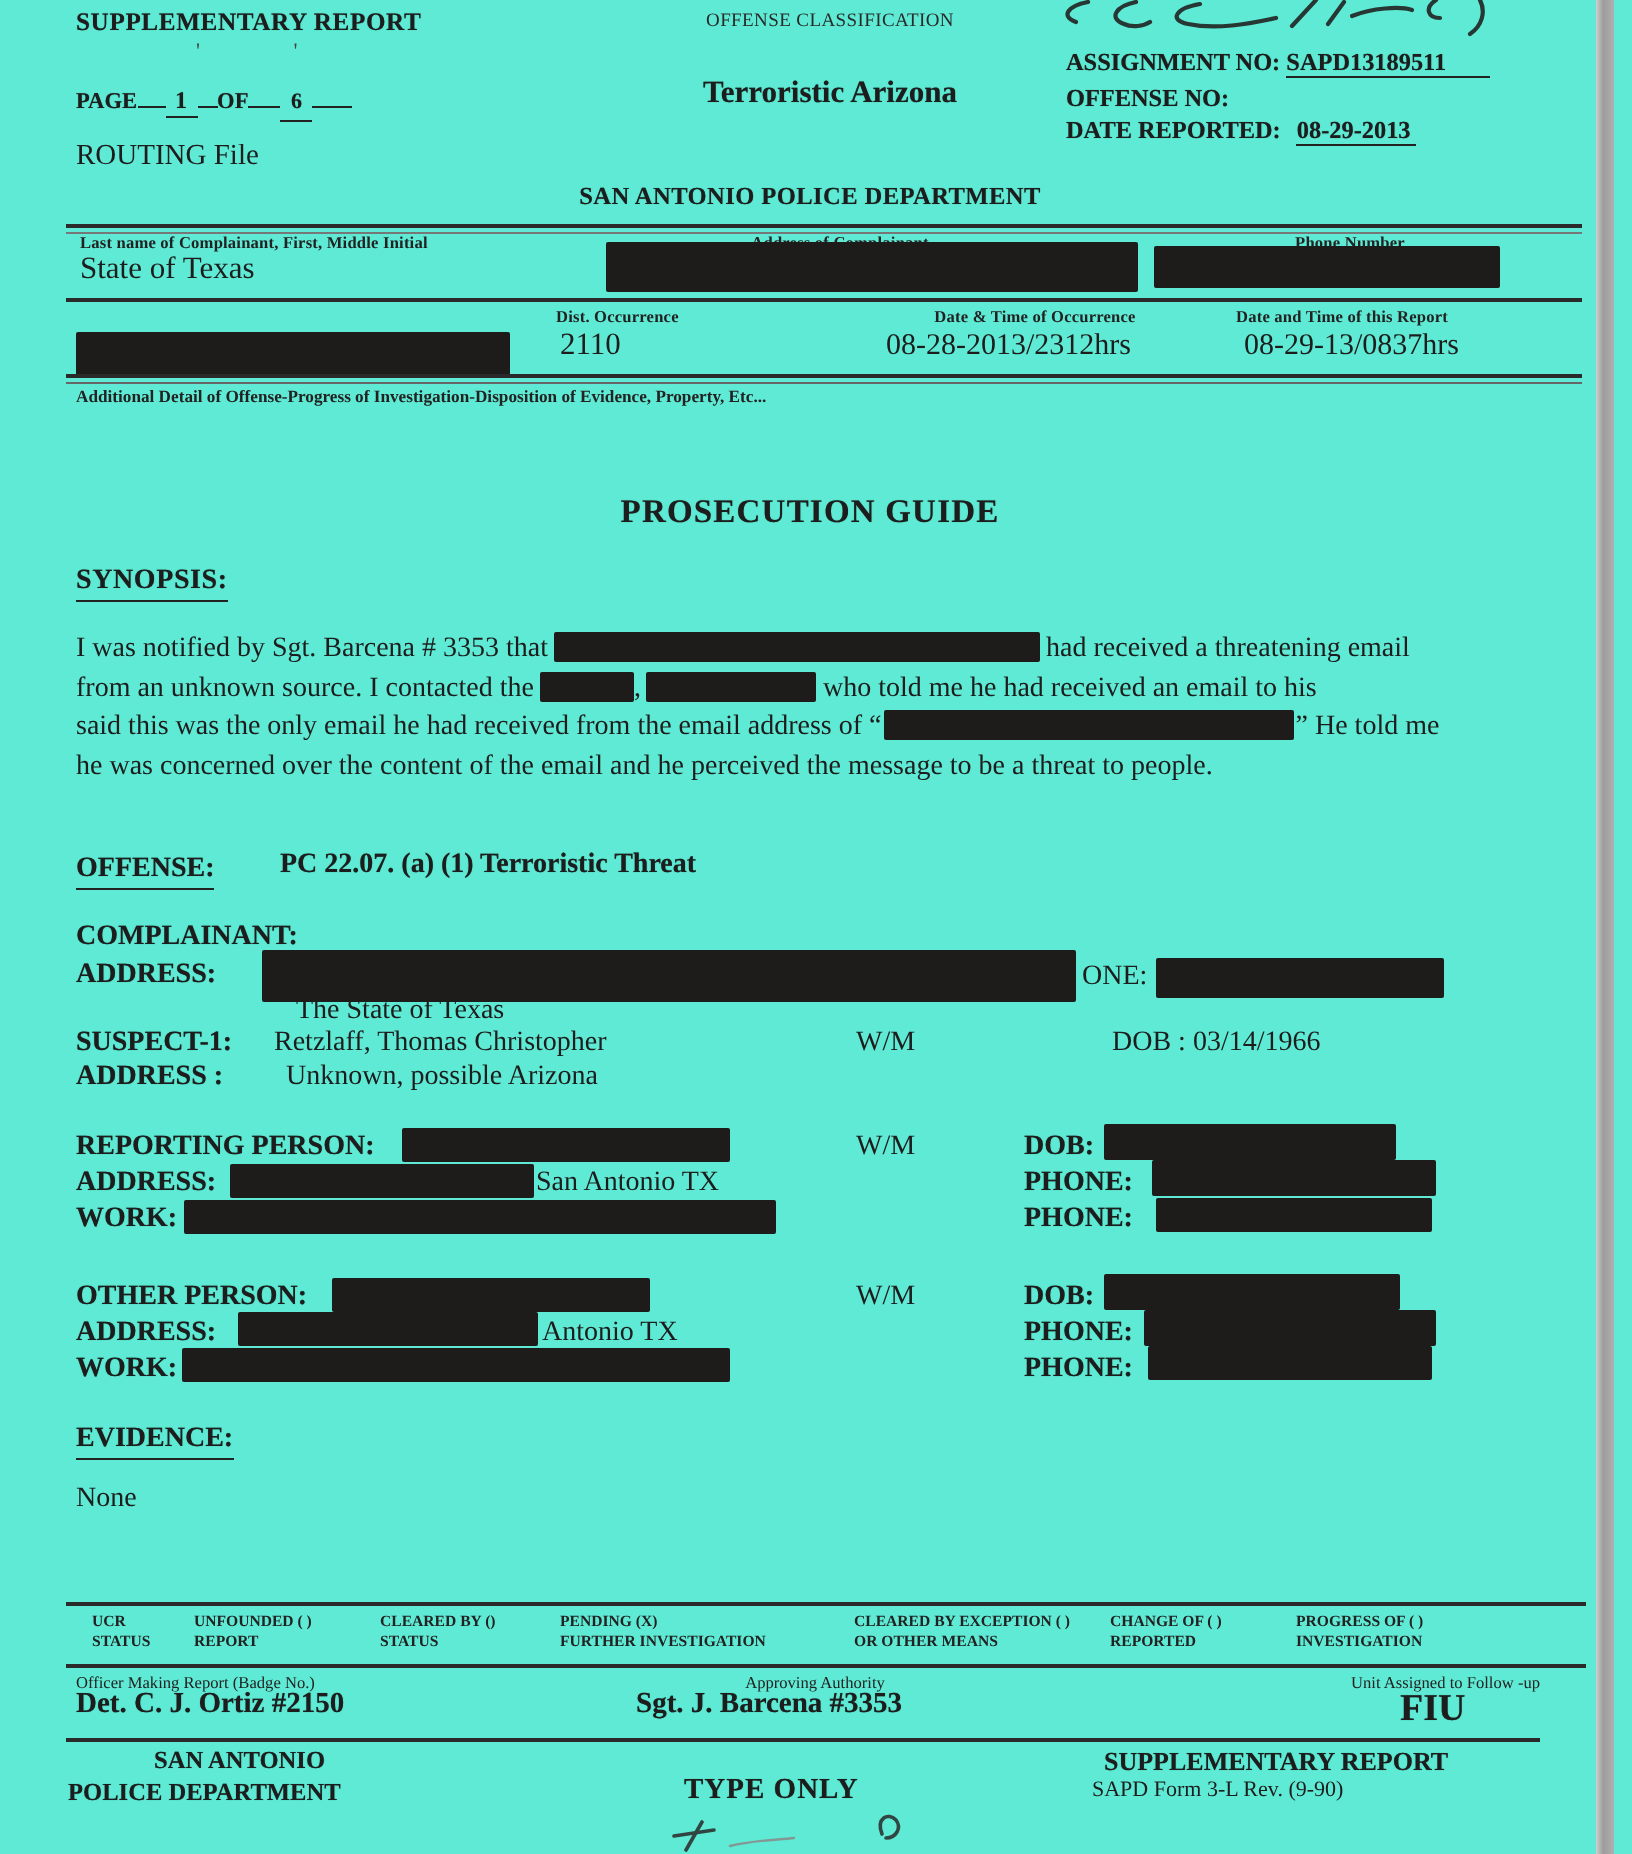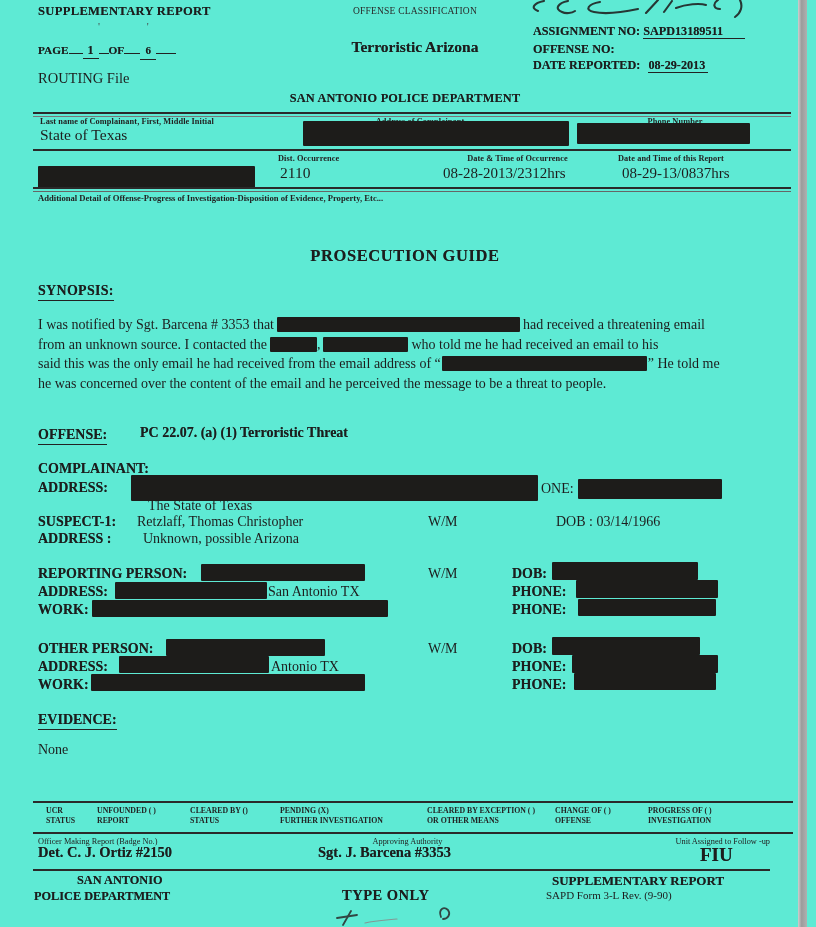--- a/index.html
+++ b/index.html
@@ -181,21 +181,21 @@
   <div class="abs sc" style="left:280px;top:806px;">
     <div>PENDING (X)</div>
       <div>FURTHER INVESTIGATION</div>
   </div>
   <div class="abs sc" style="left:411px;top:806px;margin-left:16px;">
     <div>CLEARED BY EXCEPTION ( )</div>
       <div>OR OTHER MEANS</div>
   </div>
   <div class="abs sc" style="left:555px;top:806px;">
     <div>CHANGE OF ( )</div>
-      <div>OFFENSE</div>
+      <div>REPORTED</div>
   </div>
   <div class="abs sc" style="left:648px;top:806px;">
     <div>PROGRESS OF ( )</div>
       <div>INVESTIGATION</div>
   </div>
 
   <div class="rule" style="left:33px;top:832px;width:760px;height:1.6px;"></div>
 
   <div class="abs oh" style="left:38px;top:837px;">Officer Making Report (Badge No.)</div>
   <div class="abs oh ctr" style="left:330px;top:837px;width:155px;">Approving Authority</div>

